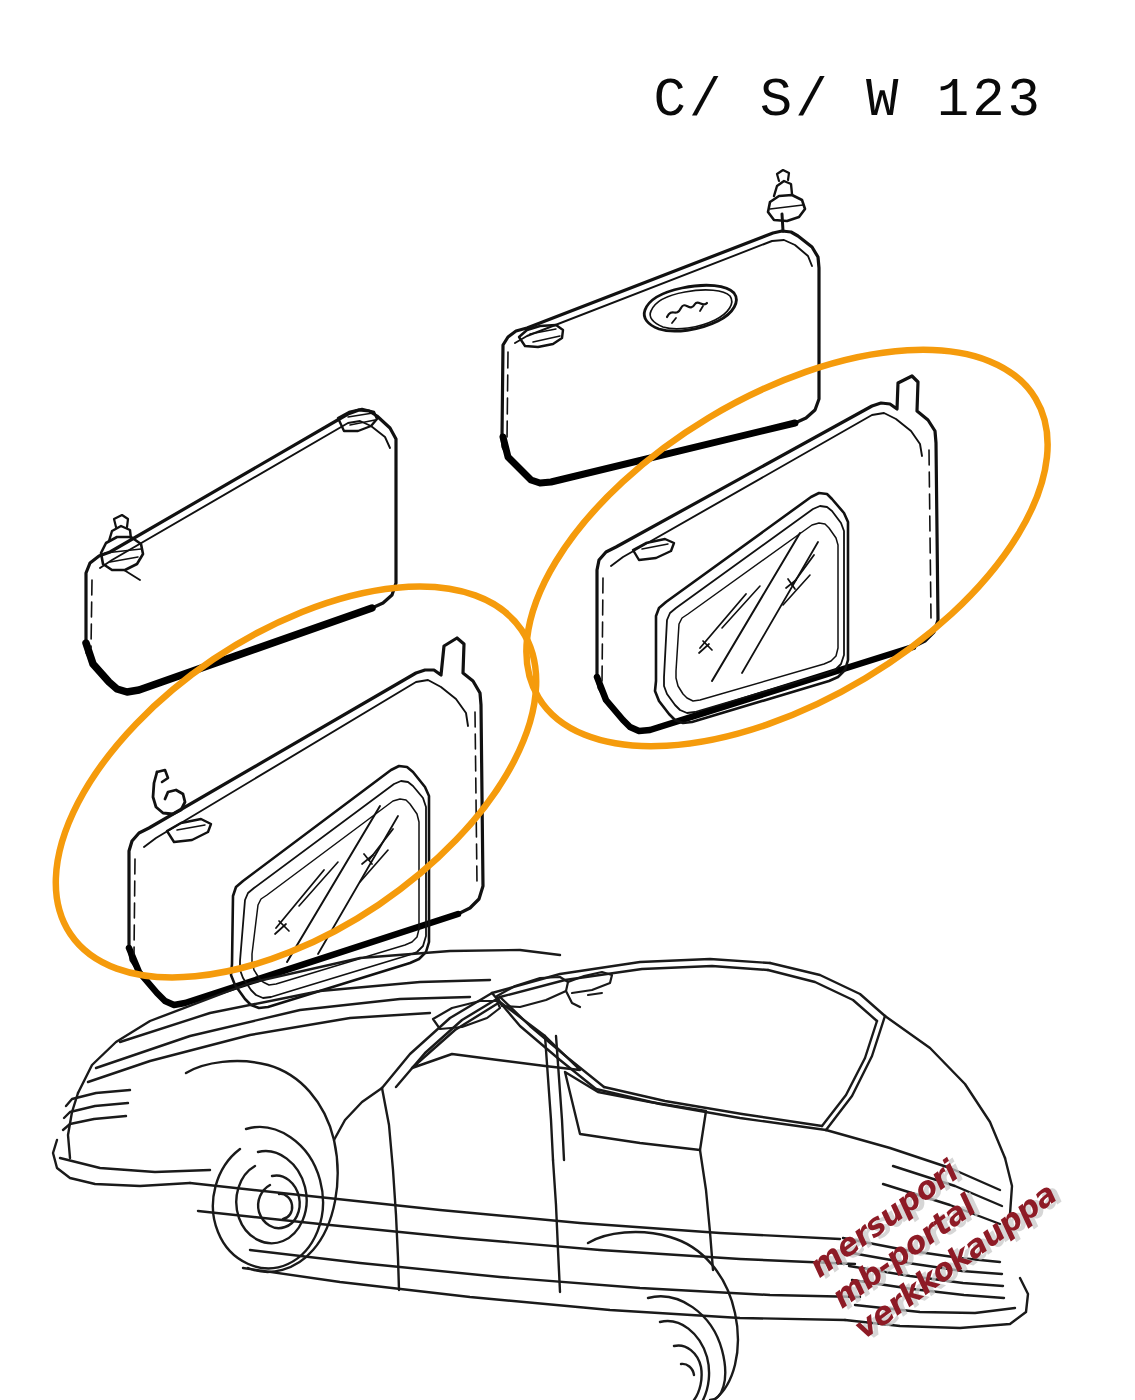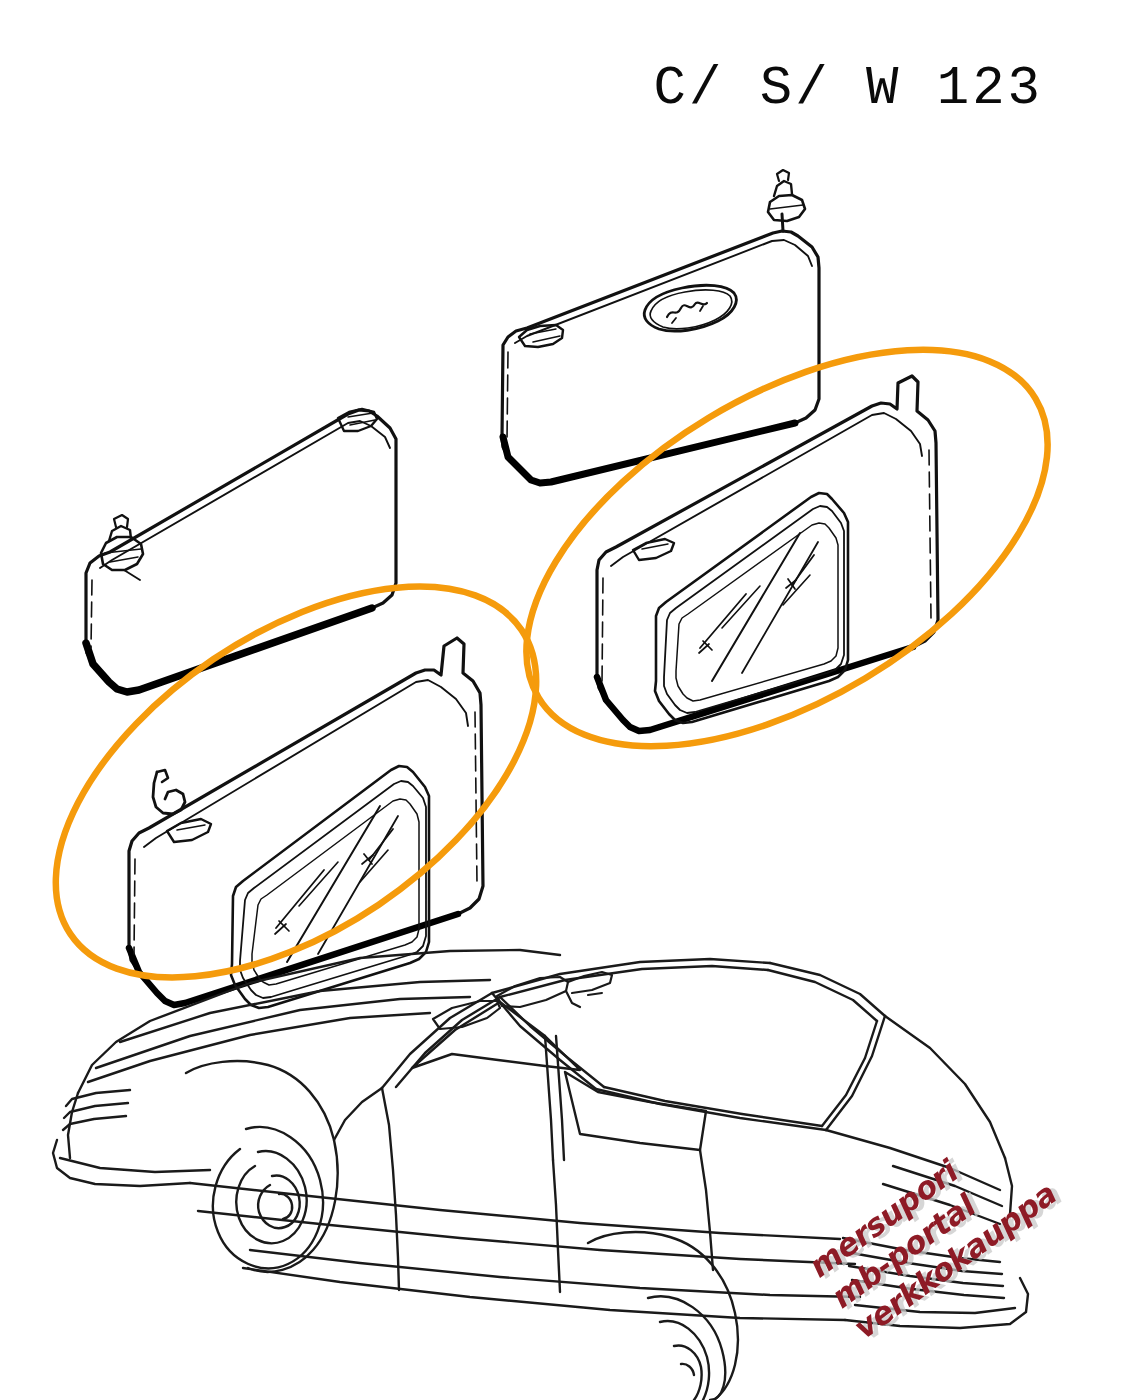--- a/index.html
+++ b/index.html
@@ -14,21 +14,21 @@
   #page {
     position: relative;
     width: 1135px;
     height: 1400px;
     background: #ffffff;
     overflow: hidden;
   }
   #title {
     position: absolute;
     right: 92px;
-    top: 62px;
+    top: 74px;
     font-family: "Liberation Mono", "DejaVu Sans Mono", monospace;
     font-size: 54px;
     letter-spacing: 3px;
     color: #0a0a0a;
     white-space: pre;
     line-height: 1;
   }
   #art {
     position: absolute;
     left: 0;

